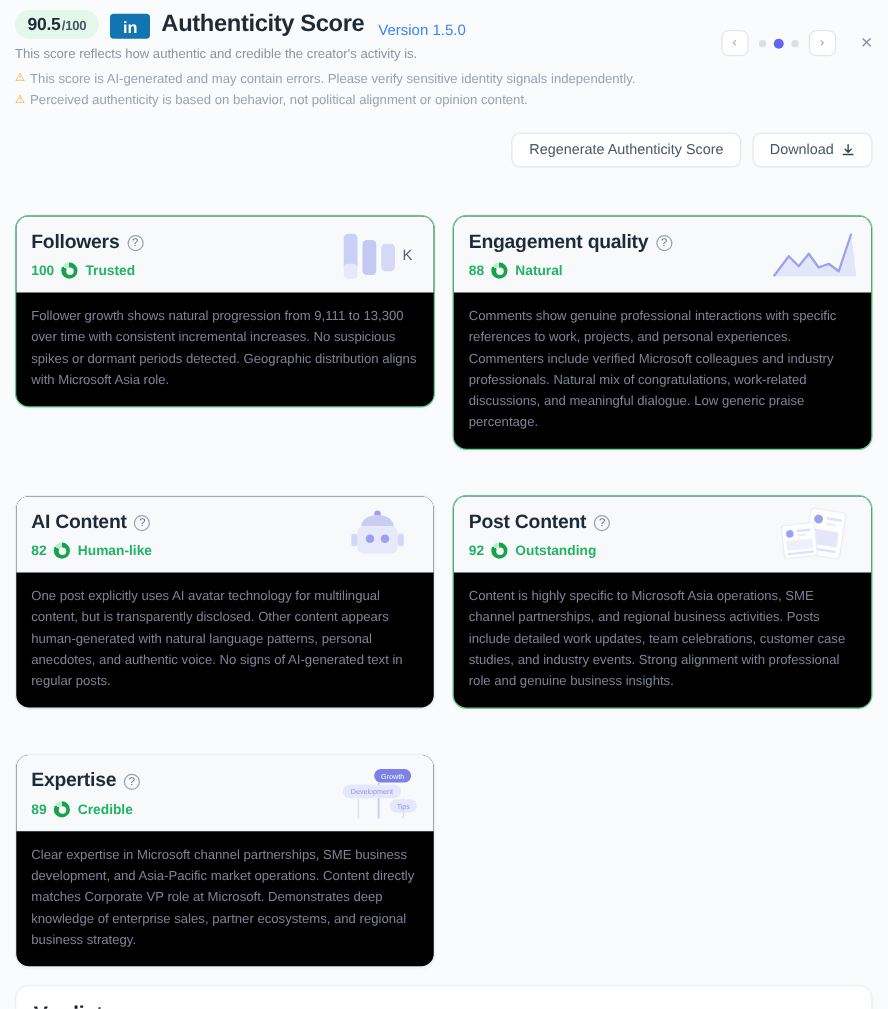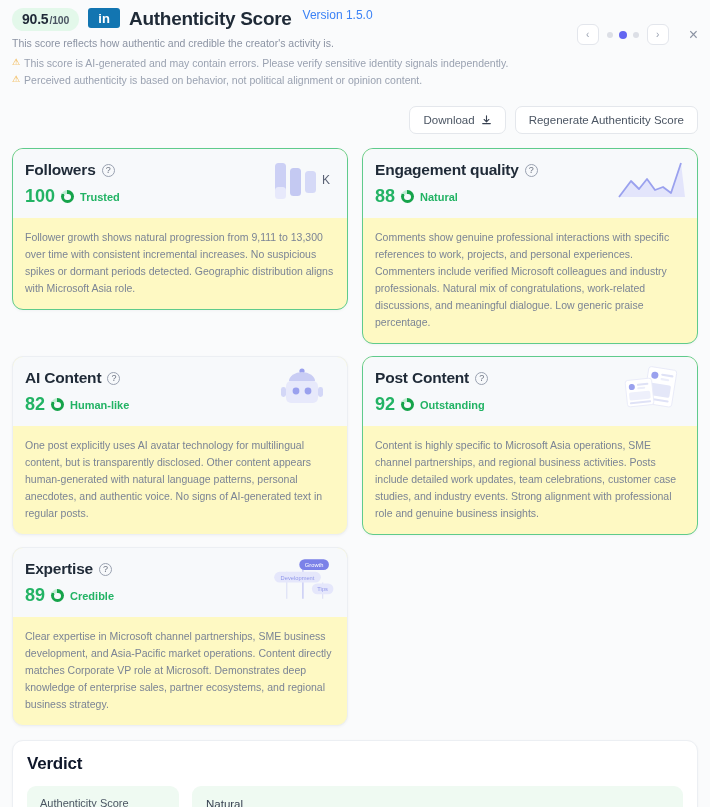--- a/index.html
+++ b/index.html
@@ -6,21 +6,21 @@
   html, body {
     width: 710px; height: 807px;
     background: #fafbfc;
     font-family: "Liberation Sans", sans-serif;
     overflow: hidden;
   }
   .page { position: relative; width: 710px; height: 807px; background: #fafbfc; }
 
   
   .header { padding: 8px 12px 4px 12px; position: relative; }
-  .title-row { display: flex; align-items: flex-start; gap: 9px; }
+  .title-row { display: flex; align-items: flex-end; gap: 9px; }
   .score-badge {
     background: #e3f8ea; color: #1f2937; border-radius: 999px;
     padding: 3px 10px 4px 10px; display: flex; align-items: baseline; gap: 1px;
     font-size: 14px; font-weight: 700; letter-spacing: -0.2px;
   }
   .score-badge .den { font-size: 10.5px; font-weight: 700; color: #4b5563; }
   .li-icon {
     width: 32px; height: 20px; background: #1275b1; border-radius: 3px;
     display: flex; align-items: center; justify-content: center;
     color: #fff; font-size: 13px; font-weight: 700; font-family: "Liberation Sans", sans-serif;
@@ -53,35 +53,36 @@
     display: flex; align-items: center; gap: 6px; font-family: "Liberation Sans", sans-serif;
   }
   .btn .dl { font-size: 11px; color: #374151; }
 
   
   .grid {
     display: grid; grid-template-columns: 1fr 1fr; gap: 12px 14px;
     padding: 14px 12px 0 12px; align-items: start;
   }
   .card {
-    background: #fef9c3; border-radius: 11px; padding: 0 0 12px 0;
+    background: #000000; border-radius: 11px; padding: 0 0 12px 0;
     border: 1px solid #eceff3;
     box-shadow: 0 1px 3px rgba(16,24,40,0.04);
     overflow: hidden;
+    margin-top: 24px;
   }
   .card.hl { border: 1px solid #5fcb8c; }
   .card-top { background: #f7f9fb; padding: 12px 12px 11px 12px; position: relative; }
   .card-title { font-size: 15.5px; font-weight: 700; color: #1f2a37; display: flex; align-items: center; gap: 6px; letter-spacing: -0.2px; }
   .q-ico {
     width: 13px; height: 13px; border: 1.2px solid #9aa2b1; border-radius: 50%;
     font-size: 9px; color: #6b7280; display: inline-flex; align-items: center; justify-content: center;
     line-height: 1; font-weight: 400;
   }
   .card-score { display: flex; align-items: center; gap: 6px; margin-top: 7px; }
-  .sc-num { font-size: 18px; font-weight: 700; color: #22b364; }
+  .sc-num { font-size: 11px; font-weight: 700; color: #22b364; }
   .sc-label { font-size: 11px; color: #22b364; font-weight: 700; }
   .mini-ring {
     width: 13px; height: 13px; border-radius: 50%;
     background: conic-gradient(#16a34a 0deg 300deg, #bdecd0 300deg 360deg);
     position: relative;
   }
   .mini-ring::after {
     content: ""; position: absolute; left: 3.4px; top: 3.4px;
     width: 6.2px; height: 6.2px; border-radius: 50%; background: #f7f9fb;
   }
@@ -153,28 +154,28 @@
         <span class="dot active"></span>
         <span class="dot"></span>
       </div>
       <div class="pg-btn">›</div>
       <div class="close-x">×</div>
     </div>
   </div>
 
   <div class="actions">
     <div class="btn">
+      <span>Regenerate Authenticity Score</span>
+    </div>
+    <div class="btn">
       <span>Download</span>
       <svg class="dl" width="11" height="11" viewBox="0 0 16 16">
         <path d="M8 1v8M4.5 6.5L8 10l3.5-3.5" stroke="#374151" stroke-width="1.6" fill="none" stroke-linecap="round" stroke-linejoin="round"></path>
         <path d="M2.5 12.5h11" stroke="#374151" stroke-width="1.8" stroke-linecap="round"></path>
       </svg>
-    </div>
-    <div class="btn">
-      <span>Regenerate Authenticity Score</span>
     </div>
   </div>
 
   <div class="grid">
 
     <div class="card hl">
       <div class="card-top">
         <div class="card-title">
           <span>Followers</span>
           <span class="q-ico">?</span>

